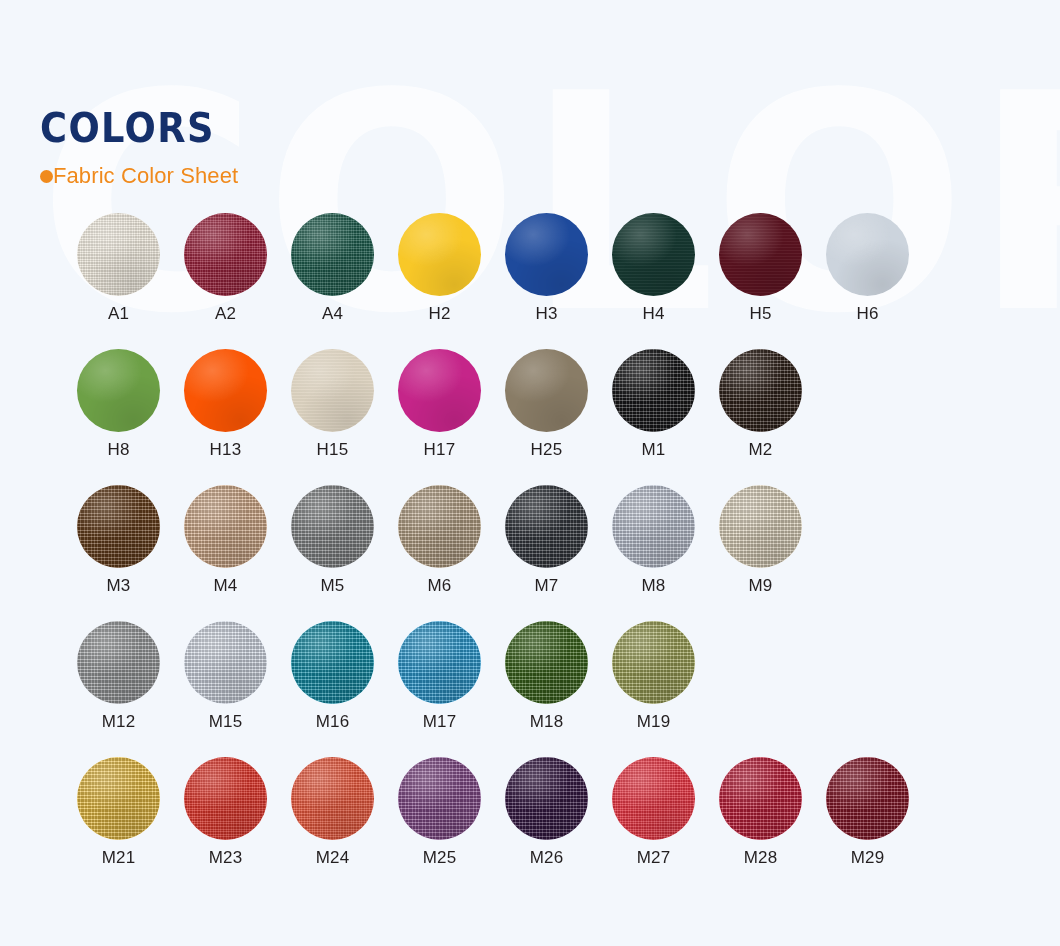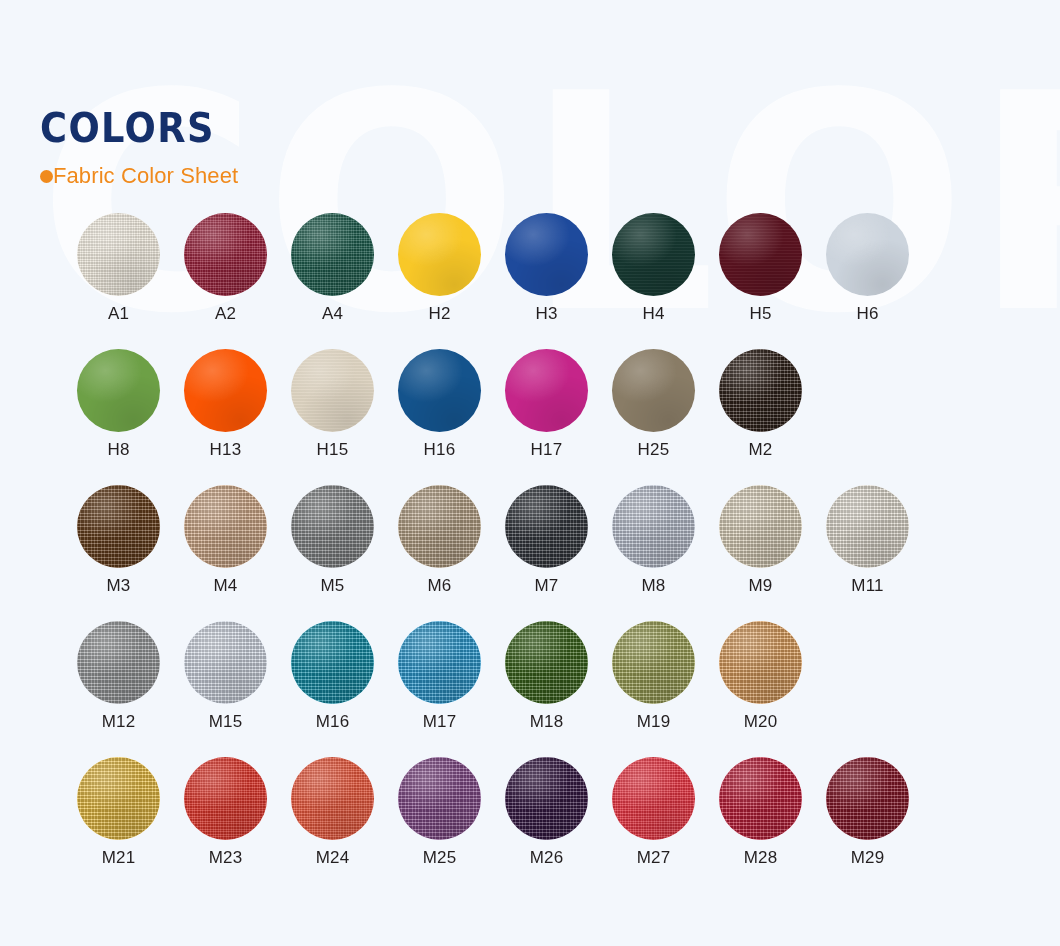--- a/index.html
+++ b/index.html
@@ -257,39 +257,39 @@
           <div class="swatch-label">H13</div>
         </div>
         <div class="swatch-cell">
           <div class="swatch-disc" style="background: rgb(222, 212, 194);">
             <div class="tex smooth"></div>
             <div class="sheen"></div>
           </div>
           <div class="swatch-label">H15</div>
         </div>
         <div class="swatch-cell">
-          <div class="swatch-disc" style="background: rgb(20, 83, 140);">
-            <div class="tex plain"></div>
-            <div class="sheen"></div>
-          </div>
-          <div class="swatch-label">H16</div>
-        </div>
-        <div class="swatch-cell">
           <div class="swatch-disc" style="background: rgb(197, 37, 137);">
             <div class="tex plain"></div>
             <div class="sheen"></div>
           </div>
           <div class="swatch-label">H17</div>
         </div>
         <div class="swatch-cell">
           <div class="swatch-disc" style="background: rgb(137, 124, 102);">
             <div class="tex plain"></div>
             <div class="sheen"></div>
           </div>
           <div class="swatch-label">H25</div>
+        </div>
+        <div class="swatch-cell">
+          <div class="swatch-disc" style="background: rgb(27, 27, 29);">
+            <div class="tex coarse"></div>
+            <div class="sheen"></div>
+          </div>
+          <div class="swatch-label">M1</div>
         </div>
         <div class="swatch-cell">
           <div class="swatch-disc" style="background: rgb(51, 36, 28);">
             <div class="tex coarse"></div>
             <div class="sheen"></div>
           </div>
           <div class="swatch-label">M2</div>
         </div>
       </div>
       <div class="swatch-row">
@@ -335,27 +335,20 @@
           </div>
           <div class="swatch-label">M8</div>
         </div>
         <div class="swatch-cell">
           <div class="swatch-disc" style="background: rgb(231, 220, 196);">
             <div class="tex coarse"></div>
             <div class="sheen"></div>
           </div>
           <div class="swatch-label">M9</div>
         </div>
-        <div class="swatch-cell">
-          <div class="swatch-disc" style="background: rgb(236, 230, 218);">
-            <div class="tex coarse"></div>
-            <div class="sheen"></div>
-          </div>
-          <div class="swatch-label">M11</div>
-        </div>
       </div>
       <div class="swatch-row">
         <div class="swatch-cell">
           <div class="swatch-disc" style="background: rgb(163, 165, 167);">
             <div class="tex coarse"></div>
             <div class="sheen"></div>
           </div>
           <div class="swatch-label">M12</div>
         </div>
         <div class="swatch-cell">
@@ -386,27 +379,20 @@
           </div>
           <div class="swatch-label">M18</div>
         </div>
         <div class="swatch-cell">
           <div class="swatch-disc" style="background: rgb(166, 171, 92);">
             <div class="tex coarse"></div>
             <div class="sheen"></div>
           </div>
           <div class="swatch-label">M19</div>
         </div>
-        <div class="swatch-cell">
-          <div class="swatch-disc" style="background: rgb(232, 167, 99);">
-            <div class="tex coarse"></div>
-            <div class="sheen"></div>
-          </div>
-          <div class="swatch-label">M20</div>
-        </div>
       </div>
       <div class="swatch-row">
         <div class="swatch-cell">
           <div class="swatch-disc" style="background: rgb(244, 199, 71);">
             <div class="tex coarse"></div>
             <div class="sheen"></div>
           </div>
           <div class="swatch-label">M21</div>
         </div>
         <div class="swatch-cell">

